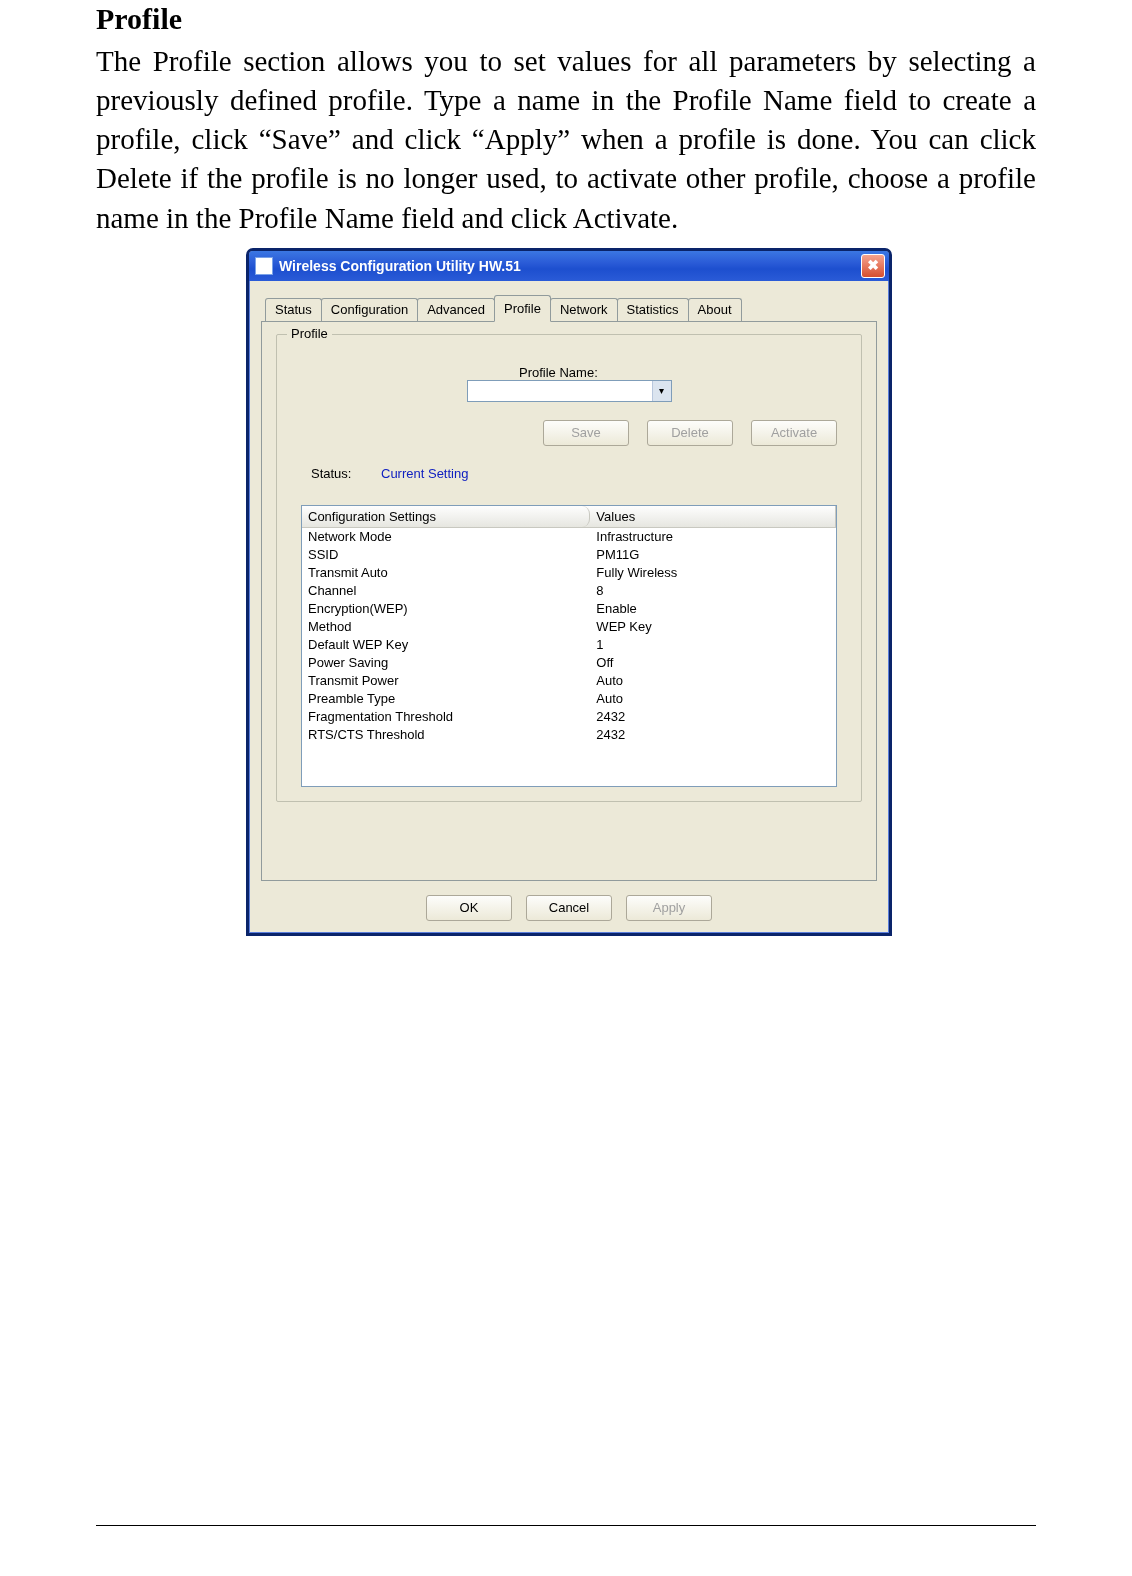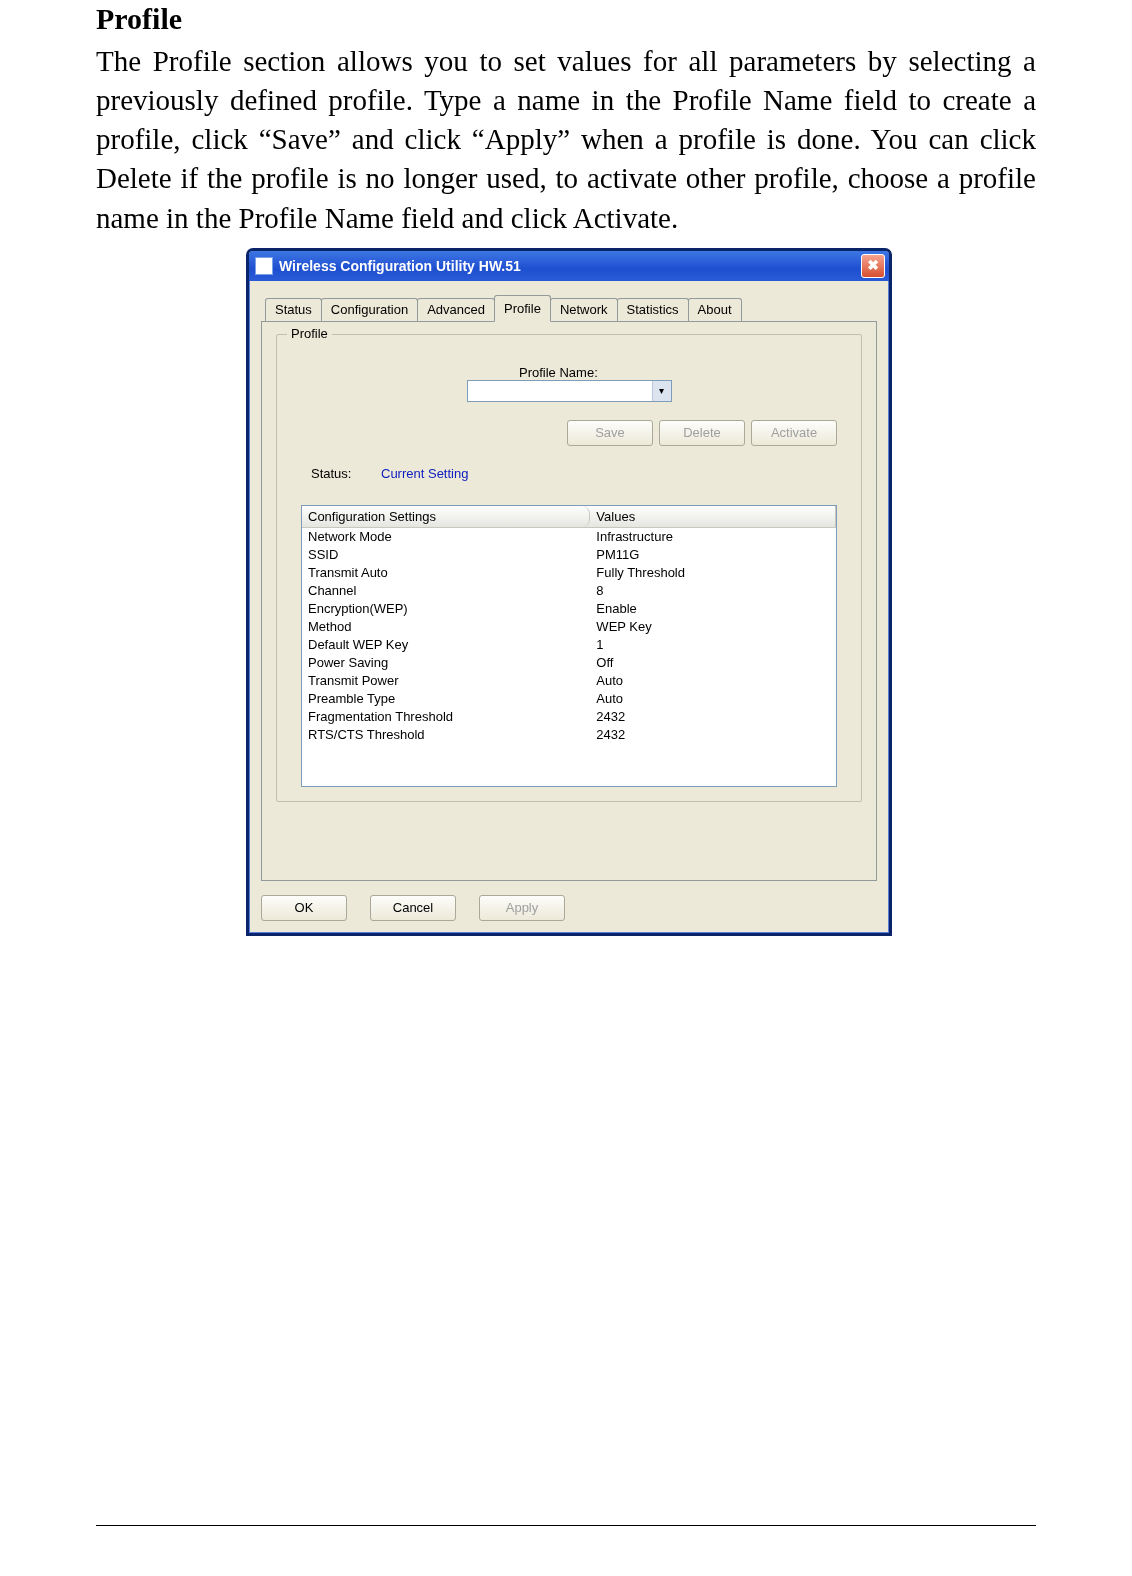--- a/index.html
+++ b/index.html
@@ -175,21 +175,21 @@
     background: #dbe4ef;
     border-left: 1px solid #b8c7dd;
     text-align: center;
     line-height: 20px;
     font-size: 10px;
     cursor: pointer;
   }
   .btn-row {
     display:flex;
     justify-content:flex-end;
-    gap:6px;
+    gap:18px;
     margin: 0 10px 20px 0;
   }
   .btn {
     min-width: 86px;
     height: 26px;
     border: 1px solid #aca899;
     border-radius: 3px;
     background: linear-gradient(#fdfdfb, #ece9d8);
     font-family: Tahoma, Arial, sans-serif;
     font-size: 13px;
@@ -237,21 +237,22 @@
   }
   .lv-row div {
     padding: 0 6px;
     box-sizing: border-box;
     white-space: nowrap;
     overflow: hidden;
   }
 
   .dlg-buttons {
     display:flex;
-    gap: 23px;
+    justify-content:center;
+    gap: 14px;
     margin-top: 14px;
   }
 </style>
 </head>
 <body>
 
 <div class="page">
 
   <div class="heading">Profile</div>
   <p class="body-text">The Profile section allows you to set values for all parameters by selecting a previously defined profile. Type a name in the Profile Name field to create a profile, click “Save” and click “Apply” when a profile is done. You can click Delete if the profile is no longer used, to activate other profile, choose a profile name in the Profile Name field and click Activate.</p>
@@ -310,21 +311,21 @@
                   <div class="lv-row">
                     <div class="col1">Network Mode</div>
                     <div class="col2">Infrastructure</div>
                   </div>
                   <div class="lv-row">
                     <div class="col1">SSID</div>
                     <div class="col2">PM11G</div>
                   </div>
                   <div class="lv-row">
                     <div class="col1">Transmit Auto</div>
-                    <div class="col2">Fully Threshold</div>
+                    <div class="col2">Fully Wireless</div>
                   </div>
                   <div class="lv-row">
                     <div class="col1">Channel</div>
                     <div class="col2">8</div>
                   </div>
                   <div class="lv-row">
                     <div class="col1">Encryption(WEP)</div>
                     <div class="col2">Enable</div>
                   </div>
                   <div class="lv-row">

